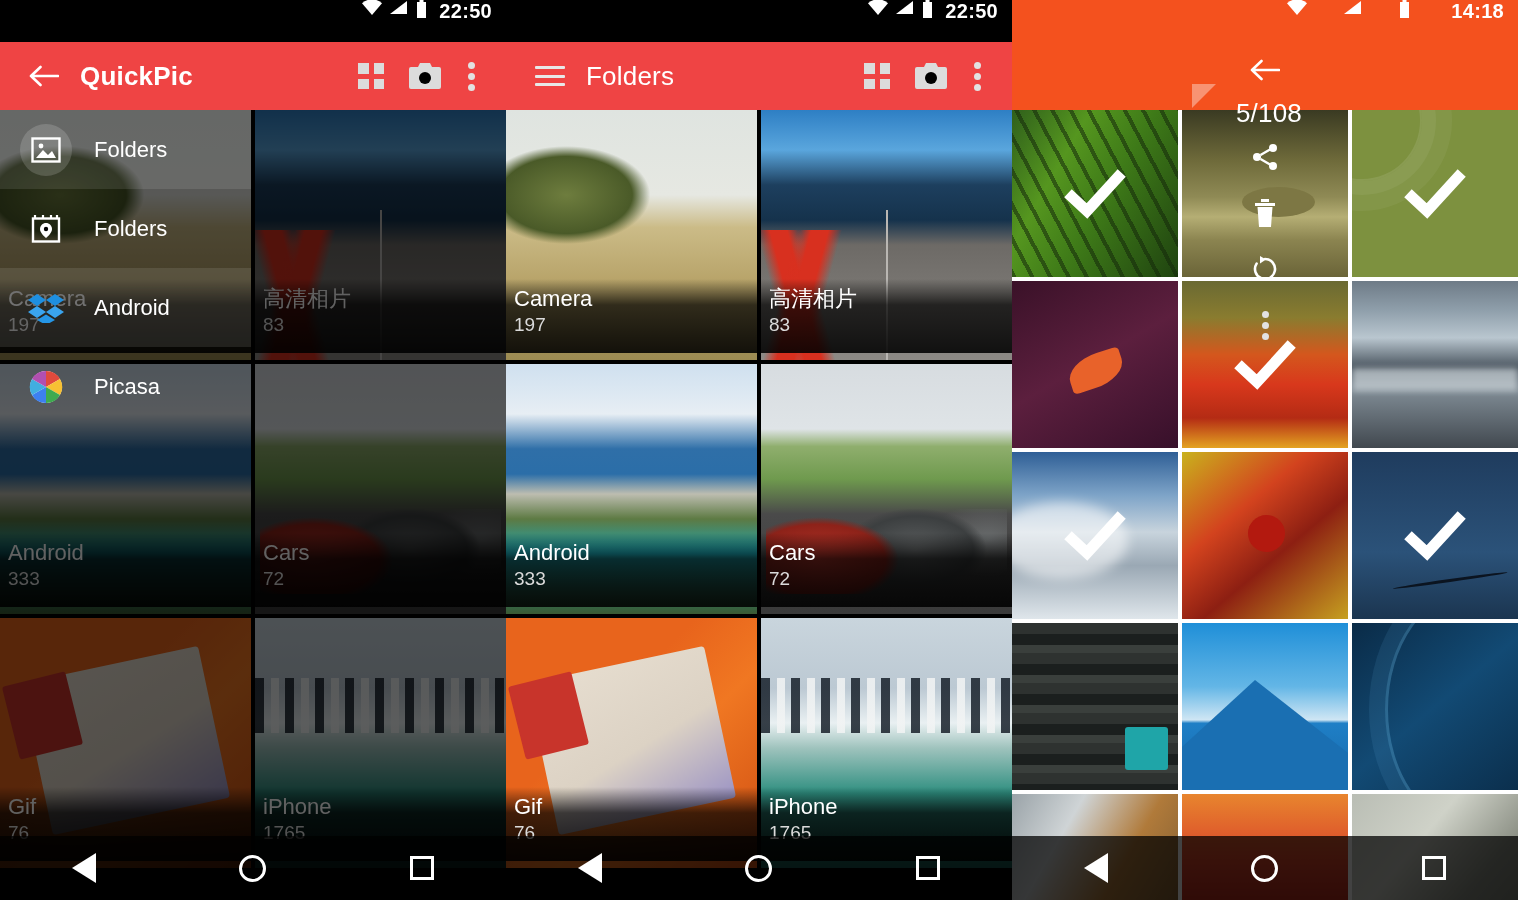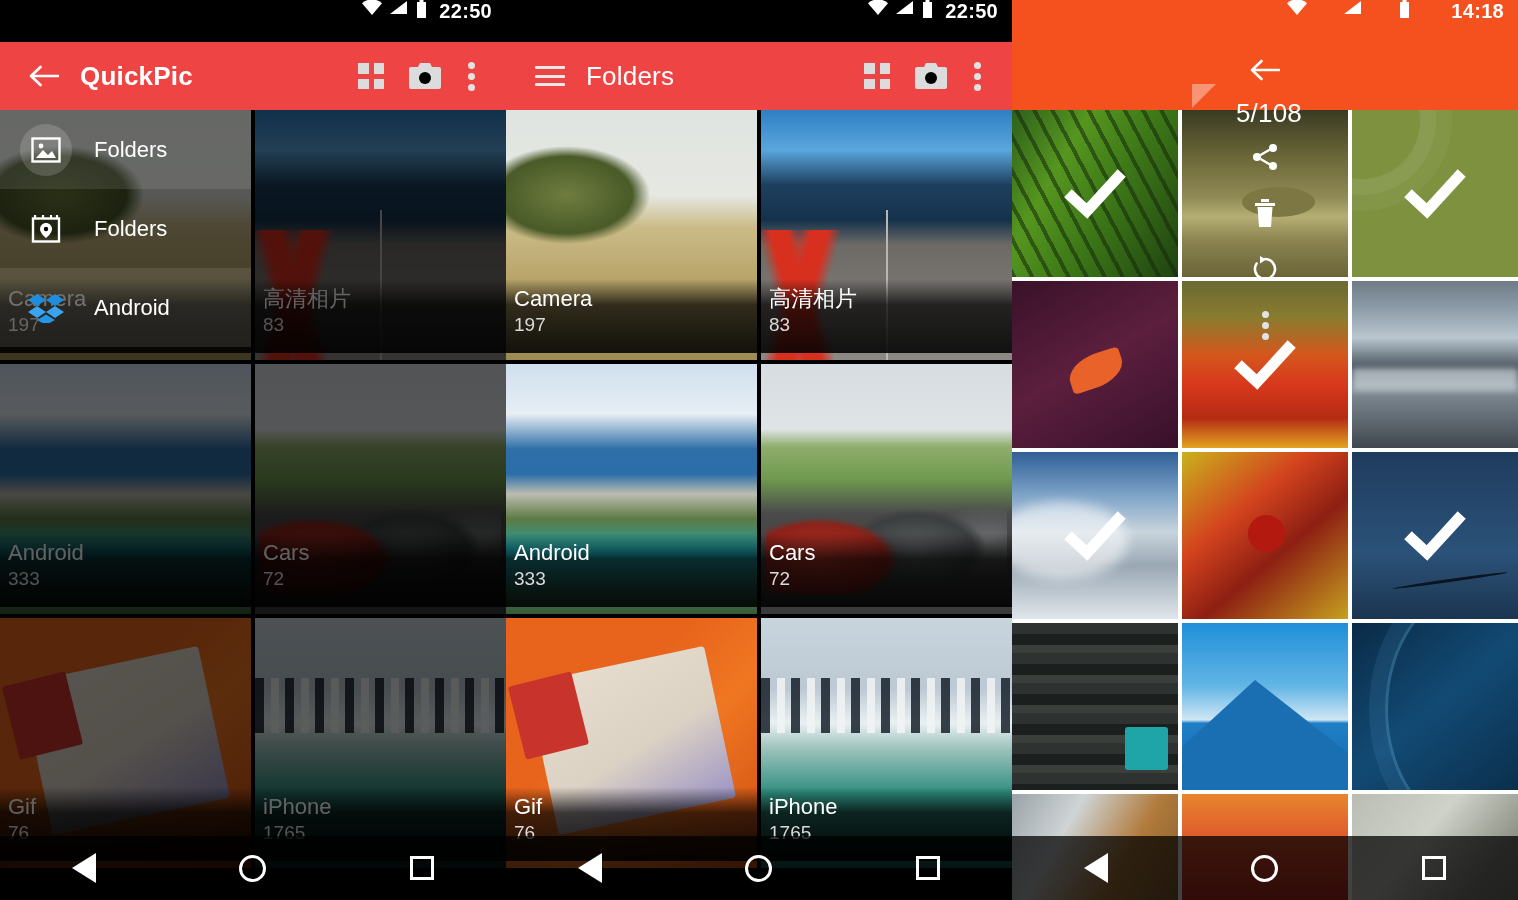--- a/index.html
+++ b/index.html
@@ -308,20 +308,34 @@
             <svg width="36" height="30" viewBox="0 0 36 30">
               <path d="M9 1 L0 7 L9 13 L18 7 Z" fill="#1e8fe0"></path>
               <path d="M27 1 L36 7 L27 13 L18 7 Z" fill="#1e8fe0"></path>
               <path d="M0 19 L9 13 L18 19 L9 25 Z" fill="#3aa4ee"></path>
               <path d="M36 19 L27 13 L18 19 L27 25 Z" fill="#3aa4ee"></path>
               <path d="M9 27 L18 21.5 L27 27 L18 32 Z" fill="#2596e6"></path>
             </svg>
           </span>
           <span class="dr-label">Android</span>
         </div>
+        <div class="dr-item">
+          <span class="dr-ico">
+            <svg width="34" height="34" viewBox="0 0 34 34">
+              <circle cx="17" cy="17" r="16" fill="#fff"></circle>
+              <path d="M17 17 L17 1 A16 16 0 0 1 31 9 Z" fill="#e04a3c"></path>
+              <path d="M17 17 L31 9 A16 16 0 0 1 31 25 Z" fill="#f7c033"></path>
+              <path d="M17 17 L31 25 A16 16 0 0 1 17 33 Z" fill="#3faa50"></path>
+              <path d="M17 17 L17 33 A16 16 0 0 1 3 25 Z" fill="#3d80f0"></path>
+              <path d="M17 17 L3 25 A16 16 0 0 1 3 9 Z" fill="#41aee0"></path>
+              <path d="M17 17 L3 9 A16 16 0 0 1 17 1 Z" fill="#b14fb0"></path>
+            </svg>
+          </span>
+          <span class="dr-label">Picasa</span>
+        </div>
       </div>
 
     <div class="navbar tint">
       <span class="nav-btn">
           <i class="nv-back"></i>
         </span>
       <span class="nav-btn">
           <i class="nv-home"></i>
         </span>
       <span class="nav-btn">

